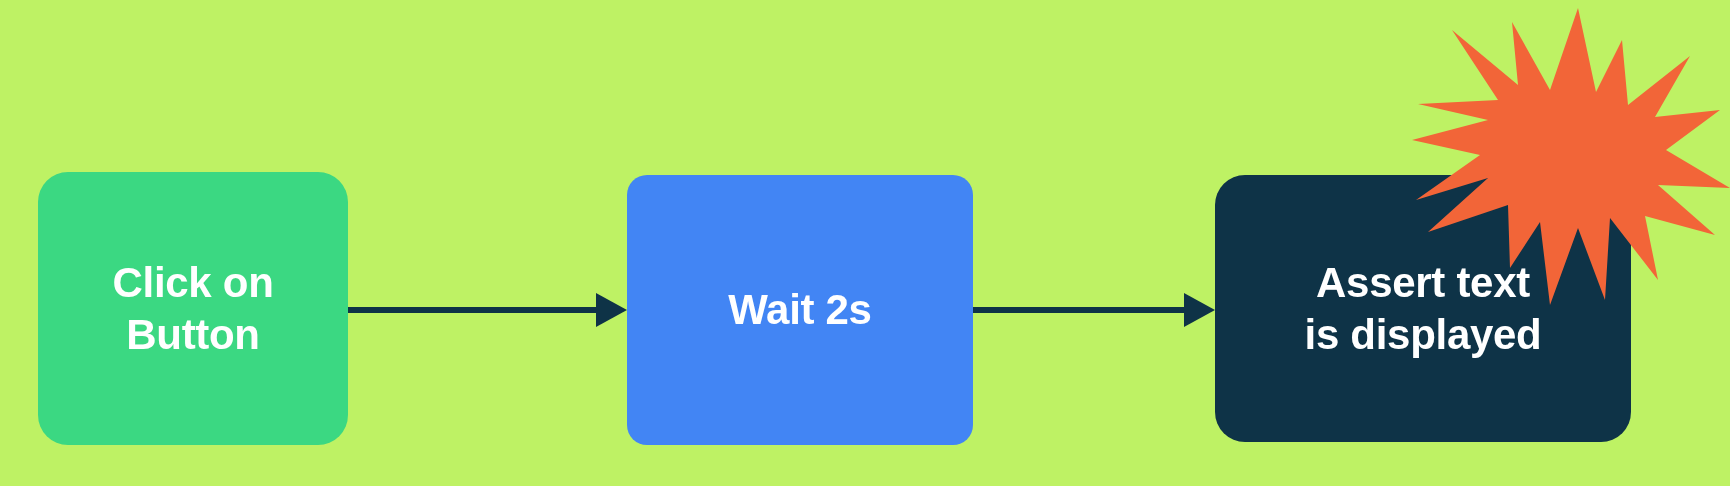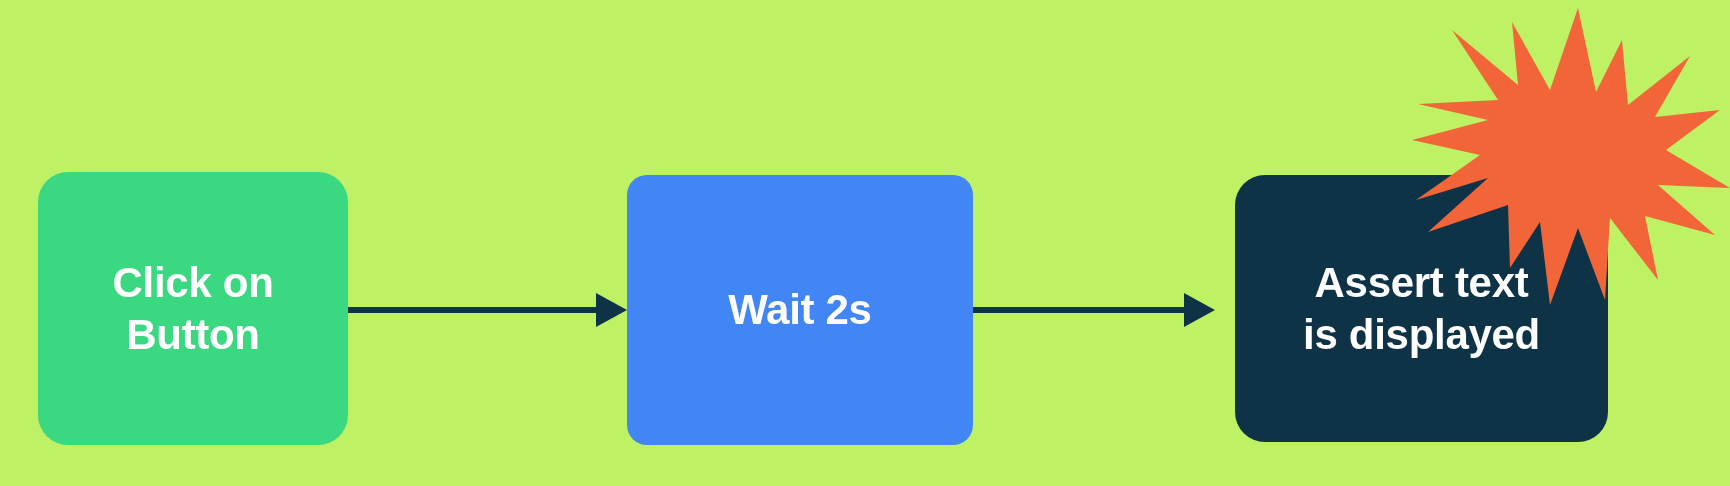--- a/index.html
+++ b/index.html
@@ -42,23 +42,22 @@
   #node-wait {
     left: 627px;
     top: 175px;
     width: 346px;
     height: 270px;
     border-radius: 20px;
   }
   #node-assert {
     left: 1215px;
     top: 175px;
-    width: 373px;
+    width: 416px;
     height: 267px;
-    margin-left: 20px;
   }
   .edge {
     position: absolute;
     top: 0;
     left: 0;
     width: 1730px;
     height: 486px;
     pointer-events: none;
   }
   #starburst {

